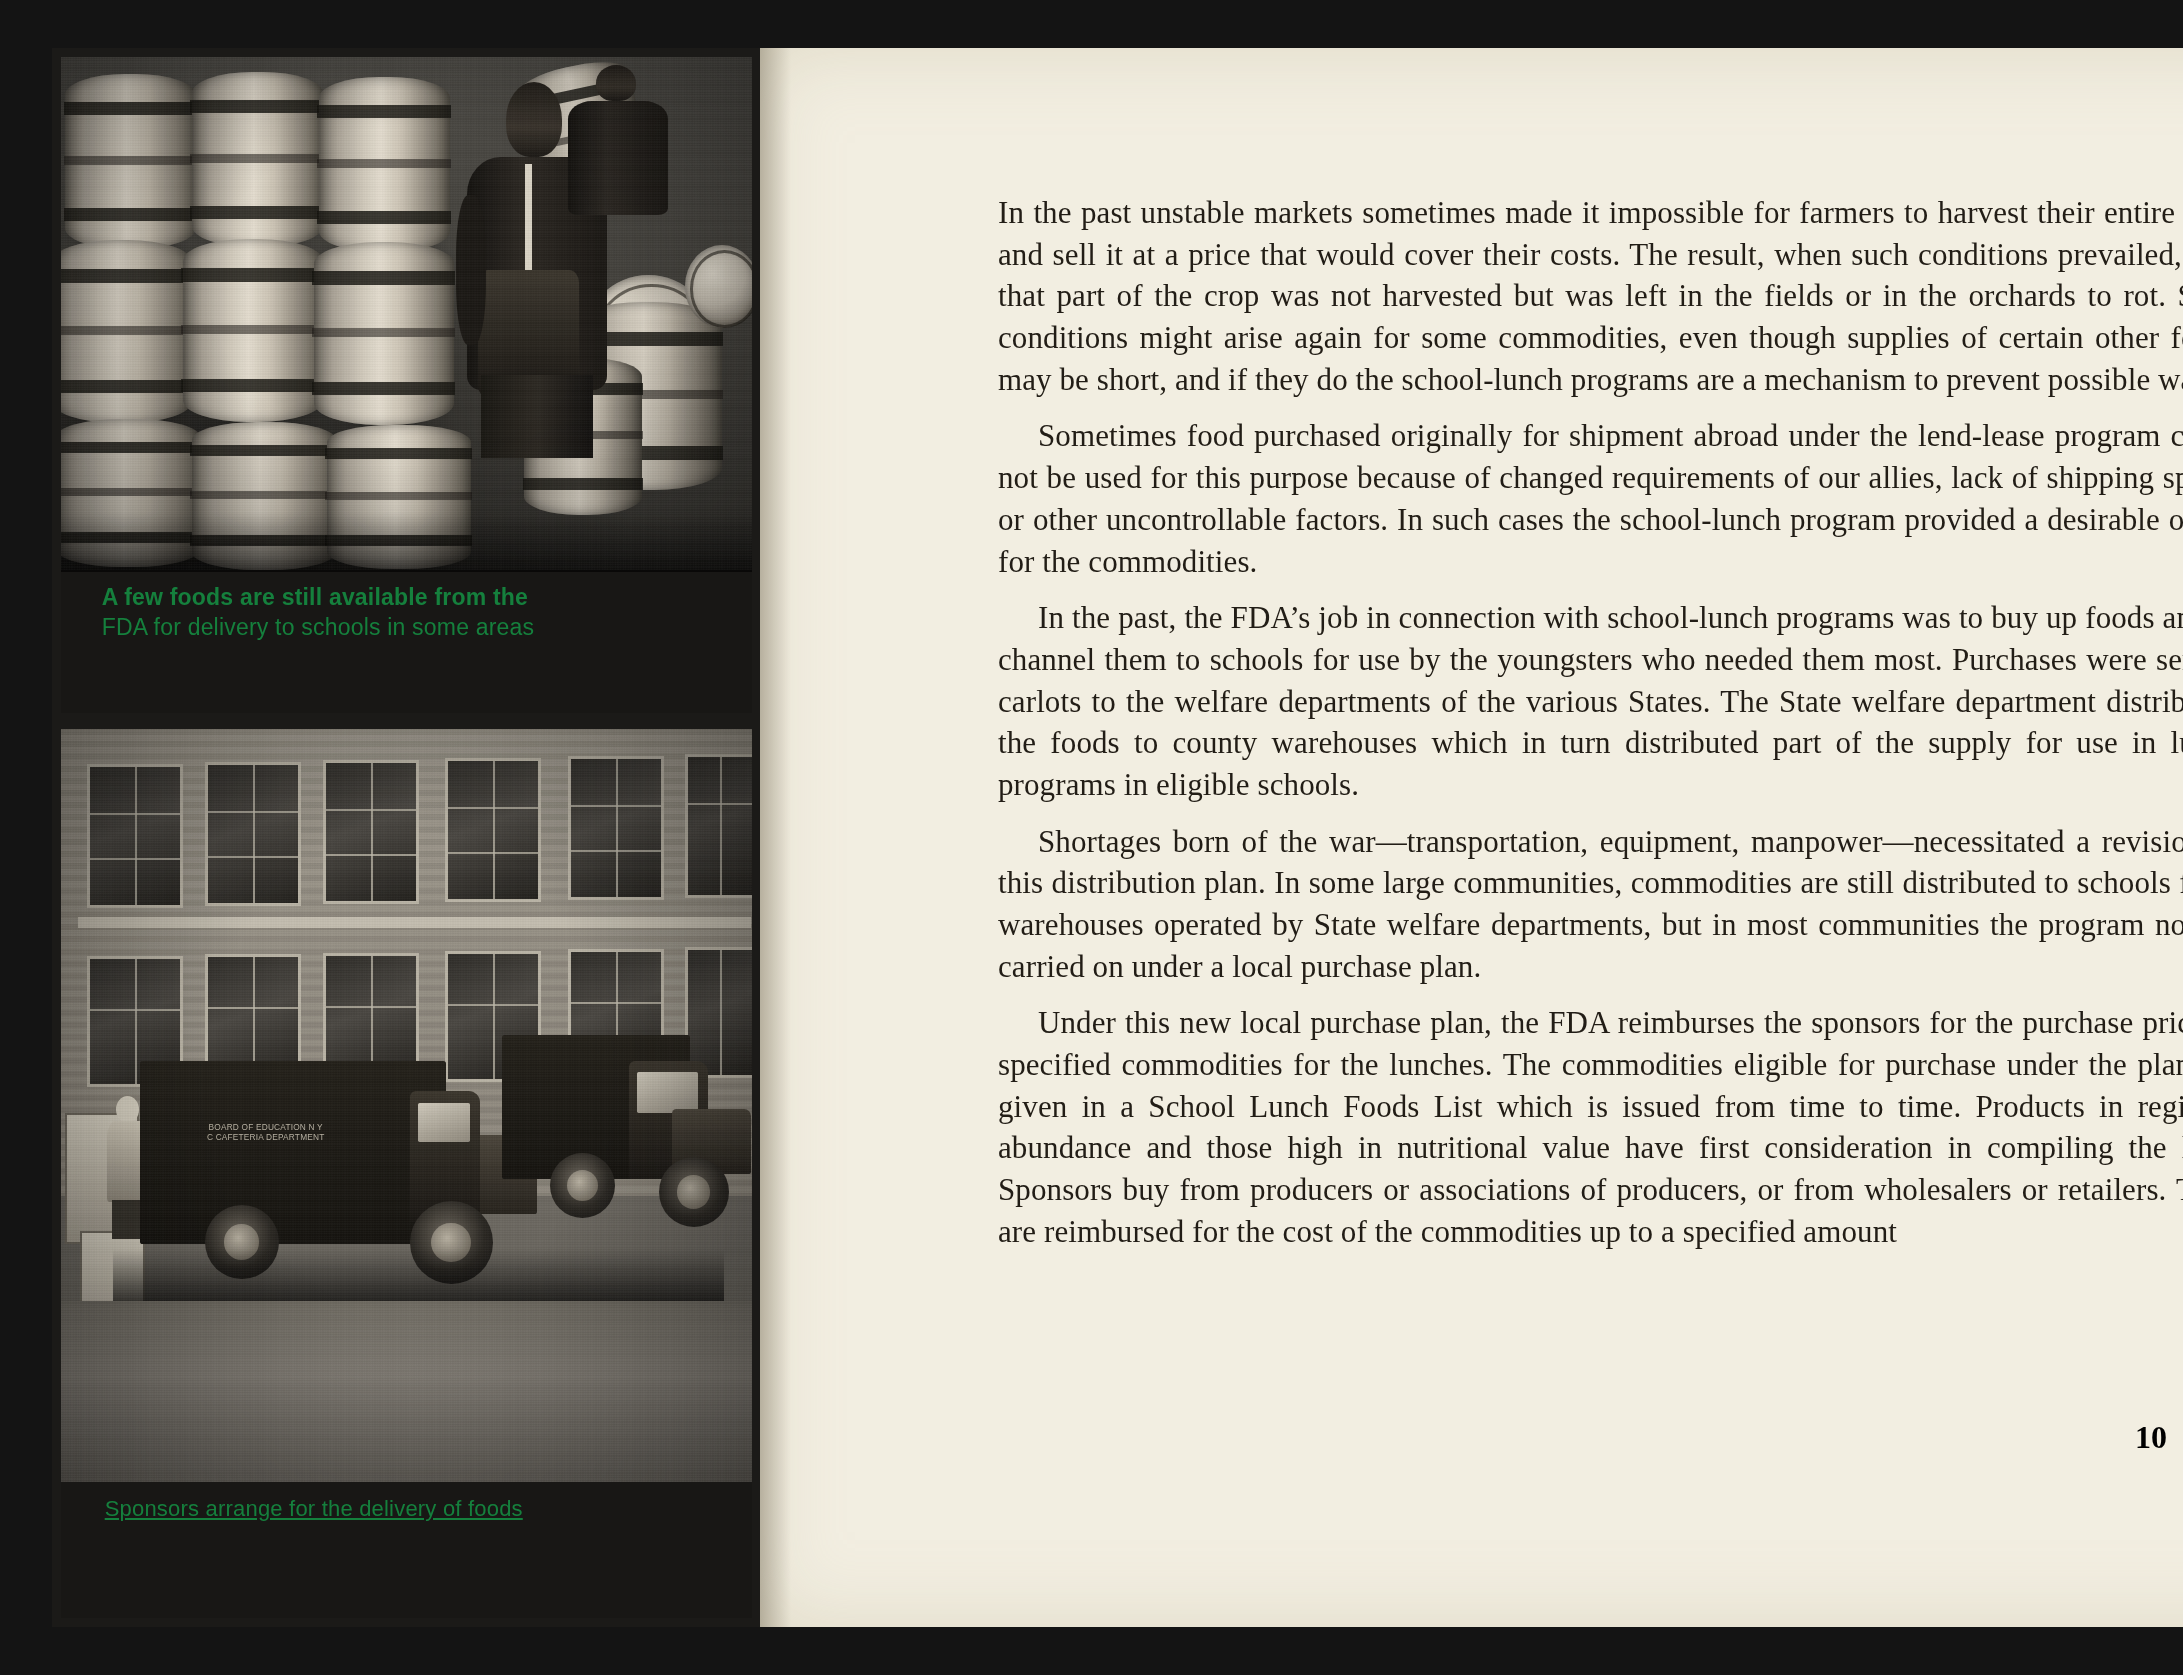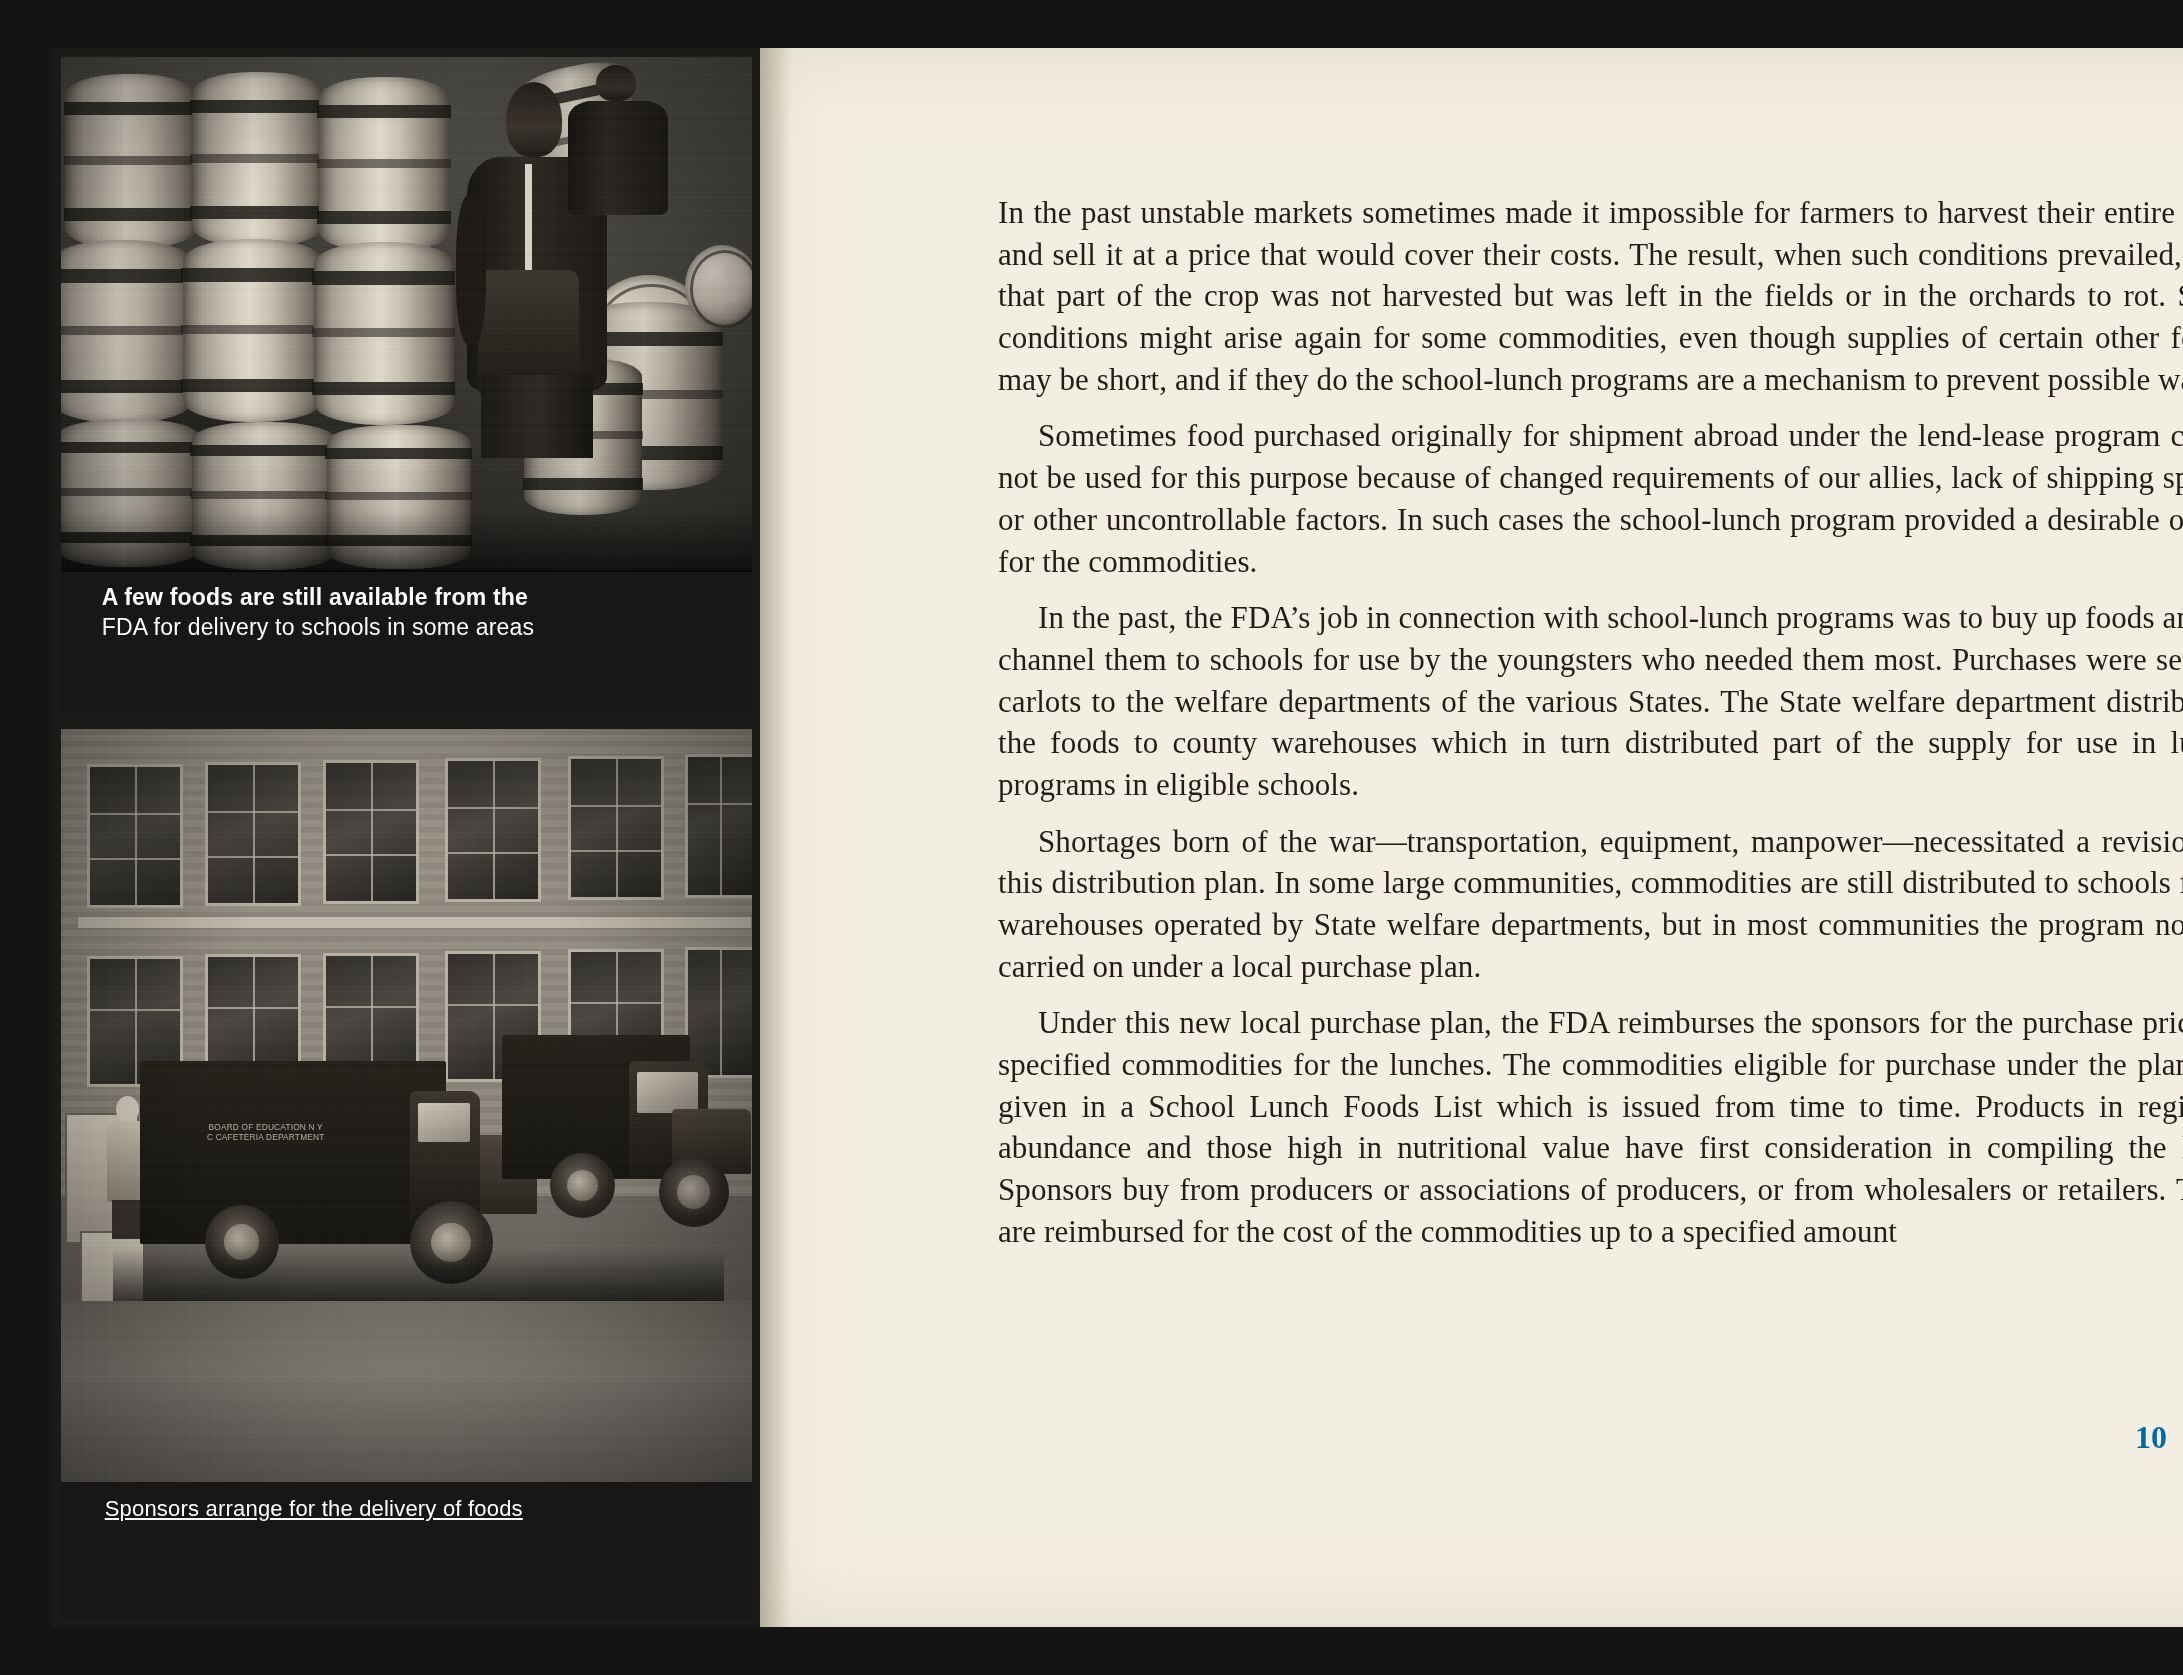--- a/index.html
+++ b/index.html
@@ -48,21 +48,21 @@
     left: 0; top: 0;
     width: 100%;
   }
   .photo-top .photo-image    { height: 513px; }
   .photo-bottom .photo-image { height: 753px; }
 
   .caption {
     position: absolute;
     left: 0;
     width: 100%;
-    color: #ffffff;
+    color: #15803d;
     font-family: "Liberation Sans", sans-serif;
     font-size: 23px;
     line-height: 1.32;
     letter-spacing: 0.2px;
     padding: 12.2px 41px 0 41px;
     box-sizing: border-box;
   }
   .photo-top .caption    { top: 513px; }
   .photo-bottom .caption { top: 753px; padding-left: 44px; font-size: 22px; text-decoration: underline; }
   .caption .strong { font-weight: bold; }
@@ -318,21 +318,21 @@
   }
   .text-column p.no-indent { text-indent: 0; }
 
   .page-number {
     position: absolute;
     left: 1375px;
     top: 1371px;
     font-family: "Liberation Serif", serif;
     font-size: 32px;
     font-weight: bold;
-    color: #0369a1;
+    color: #000000;
   }
 </style>
 </head>
 <body>
 
 <div class="page-scan">
 
   <div class="left-page">
 
     <div class="photo-block photo-top">

